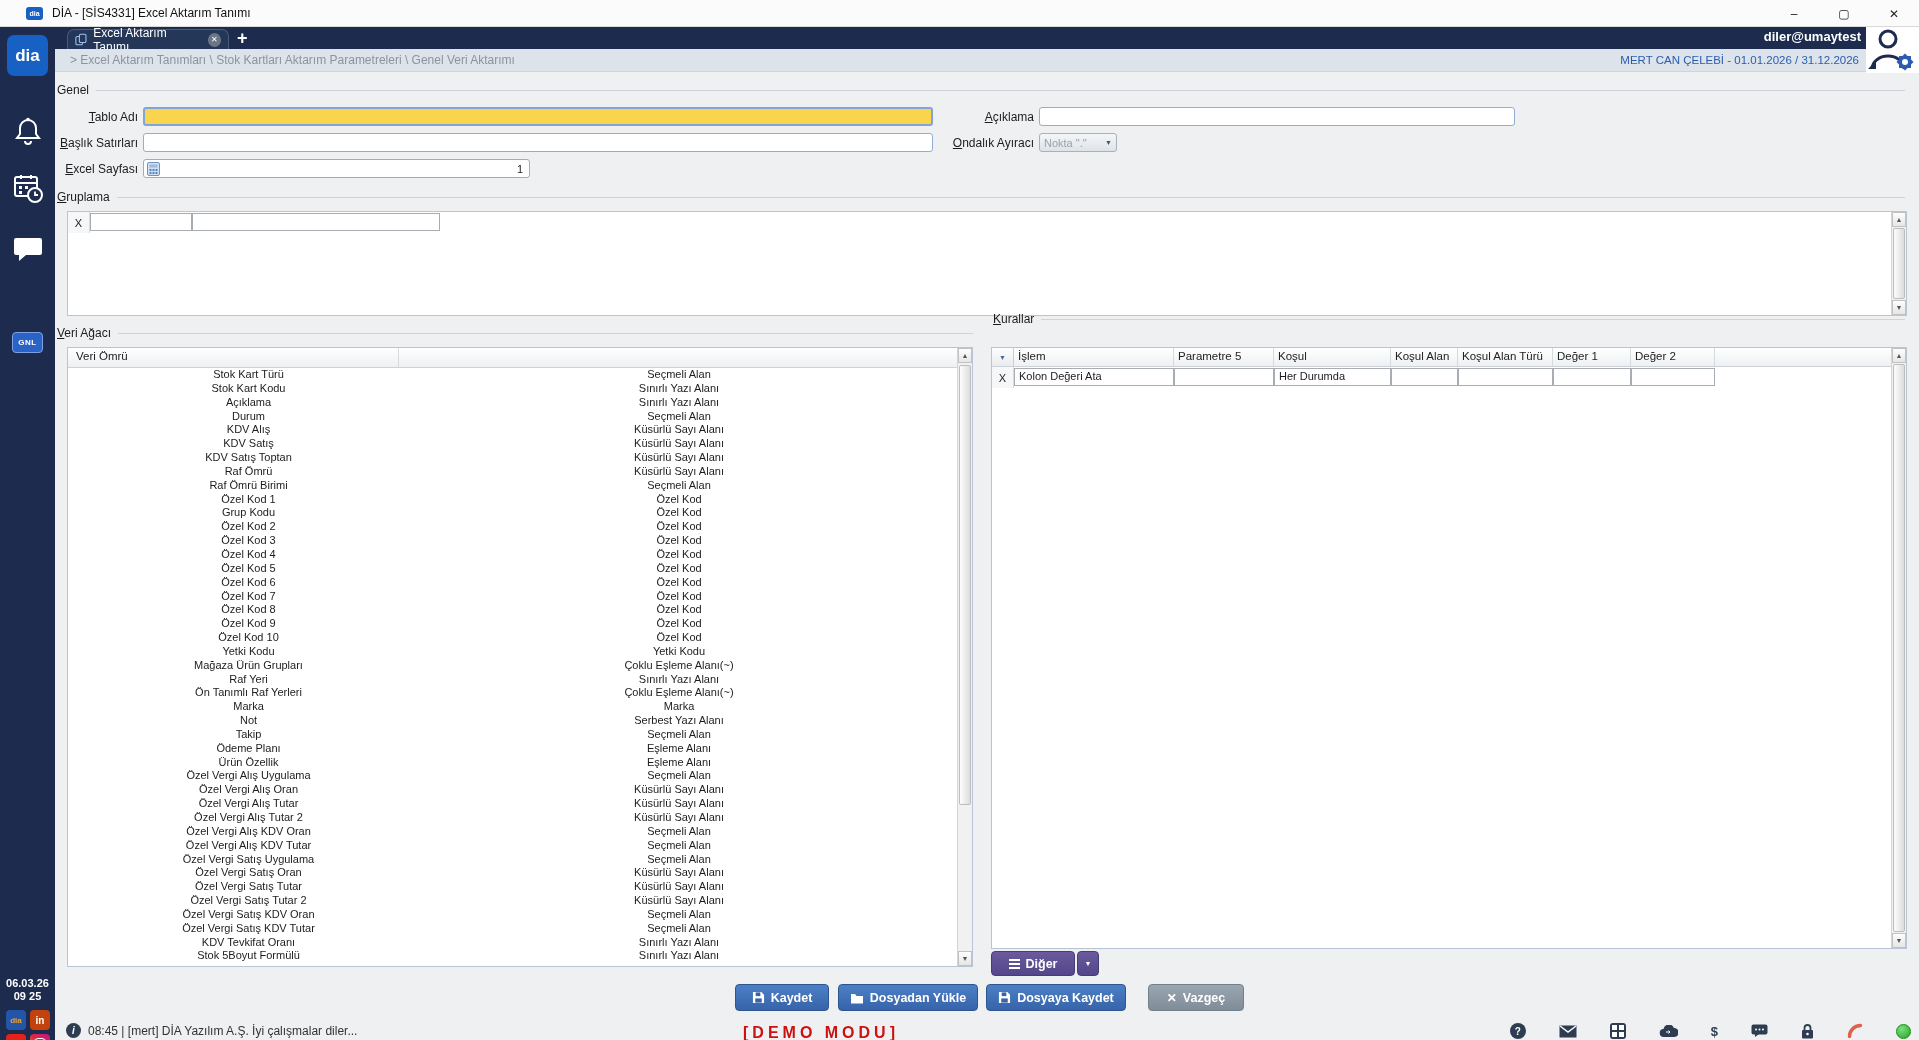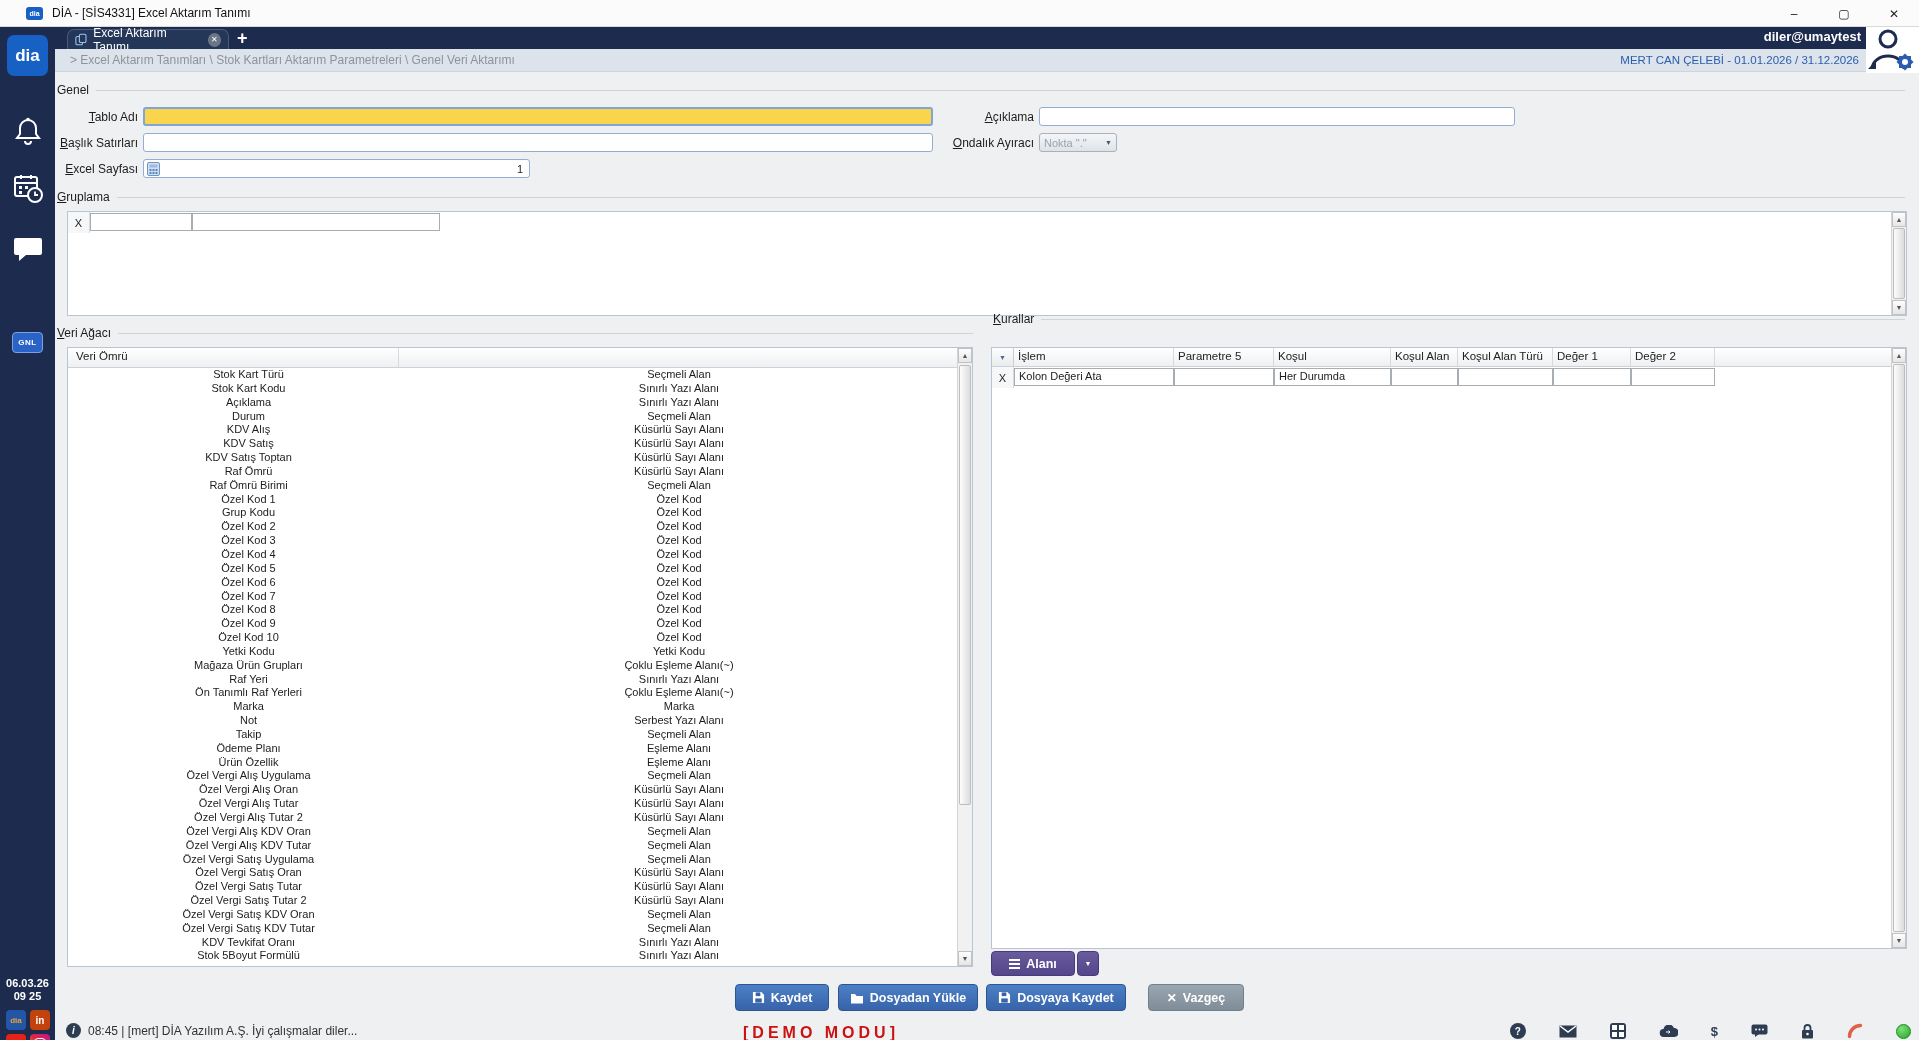--- a/index.html
+++ b/index.html
@@ -500,21 +500,21 @@
   </div>
 </div>
 
 <div class="ab" style="left:991px; top:951px; display:flex;">
   <div class="btn btn-purple" style="width:84px;">
     <span class="menu-lines">
         <i></i>
         <i></i>
         <i></i>
       </span>
-    <span>Alanı</span>
+    <span>Diğer</span>
   </div>
   <div class="btn btn-purple" style="width:22px; margin-left:2px; font-size:7px;">▼</div>
 </div>
 
 <div class="ab btn btn-blue" style="left:735px; top:984px; width:94px;">
   <svg width="13" height="13" viewBox="0 0 14 14">
       <path d="M1 1 h9 l3 3 v9 h-12 z" fill="#fff"></path>
       <rect x="3.5" y="8" width="7" height="4.5" fill="#3763a9"></rect>
       <rect x="4" y="1.5" width="5" height="4" fill="#3763a9"></rect>
     </svg>

